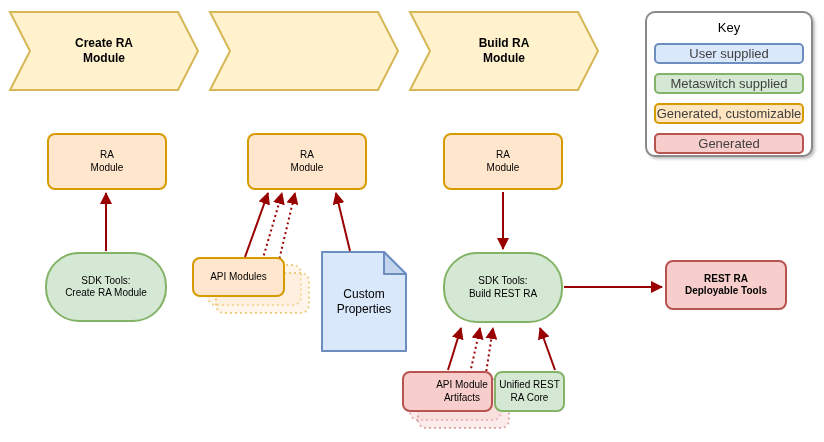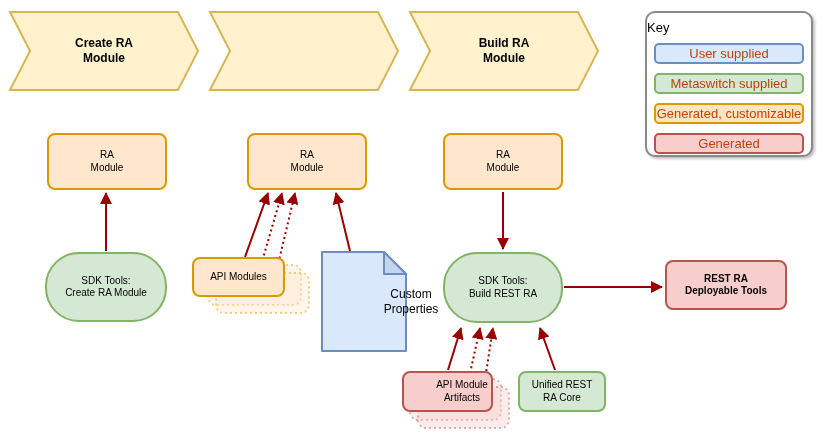--- a/index.html
+++ b/index.html
@@ -19,27 +19,27 @@
     border:2px solid #000;border-radius:8px;box-sizing:border-box;
   }
   .blob{border-radius:34px;}
   .bold{font-weight:bold;}
   .key-panel{
     position:absolute;left:645px;top:11px;width:168px;height:146px;
     background:#ffffff;border:2px solid #8a8a8a;border-radius:10px;
     box-shadow:2px 2px 3px rgba(0,0,0,0.25);box-sizing:border-box;
   }
   .key-title{
-    position:absolute;left:0;top:7px;width:100%;
+    position:absolute;left:0;top:7px;width:100%;text-align:center;
     font-size:13px;color:#000;
   }
   .key-item{
     position:absolute;left:7px;width:150px;height:21px;
     display:flex;align-items:center;justify-content:center;
-    font-size:13px;color:#c2410c;border:2px solid #000;border-radius:5px;
+    font-size:13px;color:#404040;border:2px solid #000;border-radius:5px;
     box-sizing:border-box;
   }
 </style>
 </head>
 <body>
 
 <div class="canvas">
 
   <svg class="layer" viewBox="0 0 824 442">
     <defs>
@@ -86,30 +86,30 @@
   <div class="node" style="left: 443px; top: 133px; width: 120px; height: 57px; background: rgb(255, 230, 204); border-color: rgb(215, 155, 0);">RA
 Module</div>
 
   <div class="node blob" style="left: 45px; top: 252px; width: 122px; height: 70px; background: rgb(213, 232, 212); border-color: rgb(130, 179, 102);">SDK Tools:
 Create RA Module</div>
   <div class="node blob" style="left: 443px; top: 252px; width: 120px; height: 71px; background: rgb(213, 232, 212); border-color: rgb(130, 179, 102);">SDK Tools:
 Build REST RA</div>
 
   <div class="node" style="left: 192px; top: 257px; width: 93px; height: 40px; background: rgb(255, 230, 204); border-color: rgb(215, 155, 0);">API Modules</div>
 
-  <div class="lbl" style="left:322px;top:262px;width:84px;height:80px;padding-left:47px;">Custom
+  <div class="lbl" style="left:322px;top:262px;width:84px;height:80px;">Custom
 Properties</div>
 
   <div class="node bold" style="left: 665px; top: 260px; width: 122px; height: 50px; background: rgb(248, 206, 204); border-color: rgb(184, 84, 80);">REST RA
 Deployable Tools</div>
 
   <div class="node" style="left: 402px; top: 371px; width: 91px; height: 41px; background: rgb(248, 206, 204); border-color: rgb(184, 84, 80); padding-left: 29px;">API Module
 Artifacts</div>
 
-  <div class="node" style="left: 518px; top: 371px; width: 88px; height: 41px; background: rgb(213, 232, 212); border-color: rgb(130, 179, 102);">Unified REST
+  <div class="node" style="left: 494px; top: 371px; width: 71px; height: 41px; background: rgb(213, 232, 212); border-color: rgb(130, 179, 102);">Unified REST
 RA Core</div>
 
   <div class="key-panel">
     <div class="key-title">Key</div>
     <div class="key-item" style="top: 30px; background: rgb(218, 232, 252); border-color: rgb(108, 142, 191);">User supplied</div>
     <div class="key-item" style="top: 60px; background: rgb(213, 232, 212); border-color: rgb(130, 179, 102);">Metaswitch supplied</div>
     <div class="key-item" style="top: 120px; background: rgb(248, 206, 204); border-color: rgb(184, 84, 80);">Generated</div>
     <div class="key-item" style="top: 90px; background: rgb(255, 230, 192); border-color: rgb(215, 155, 0);">Generated, customizable</div>
   </div>
 

